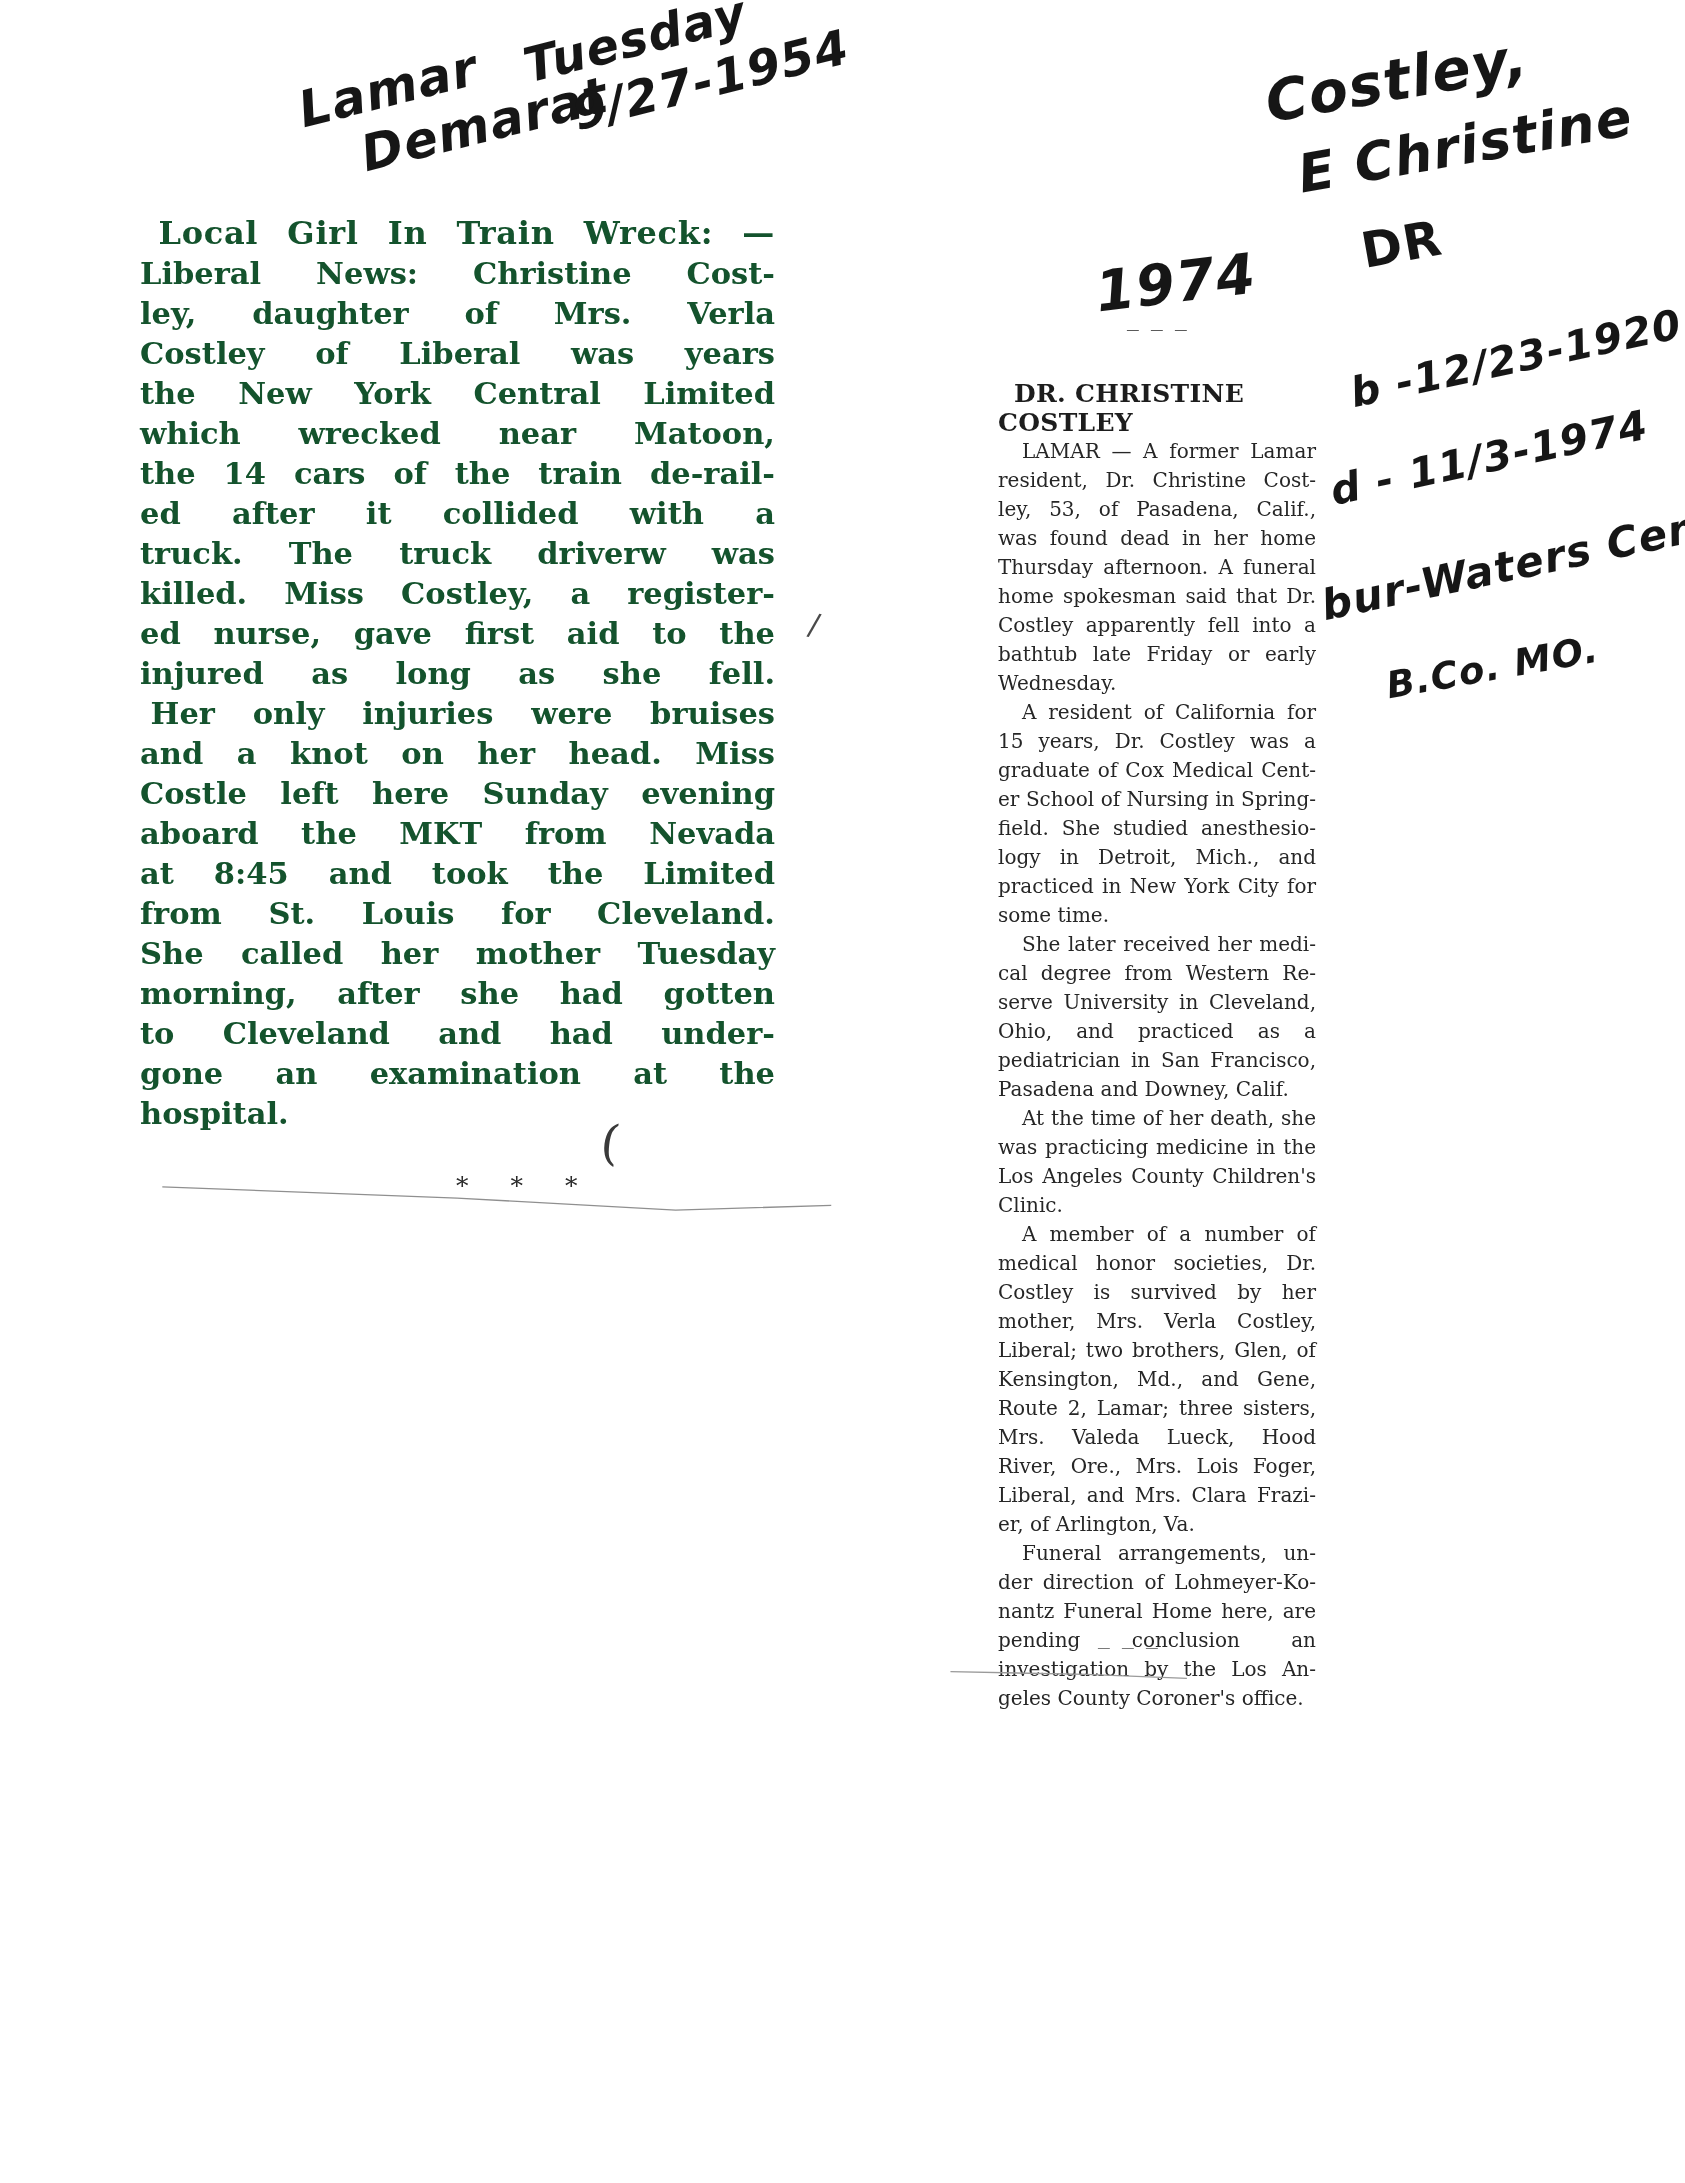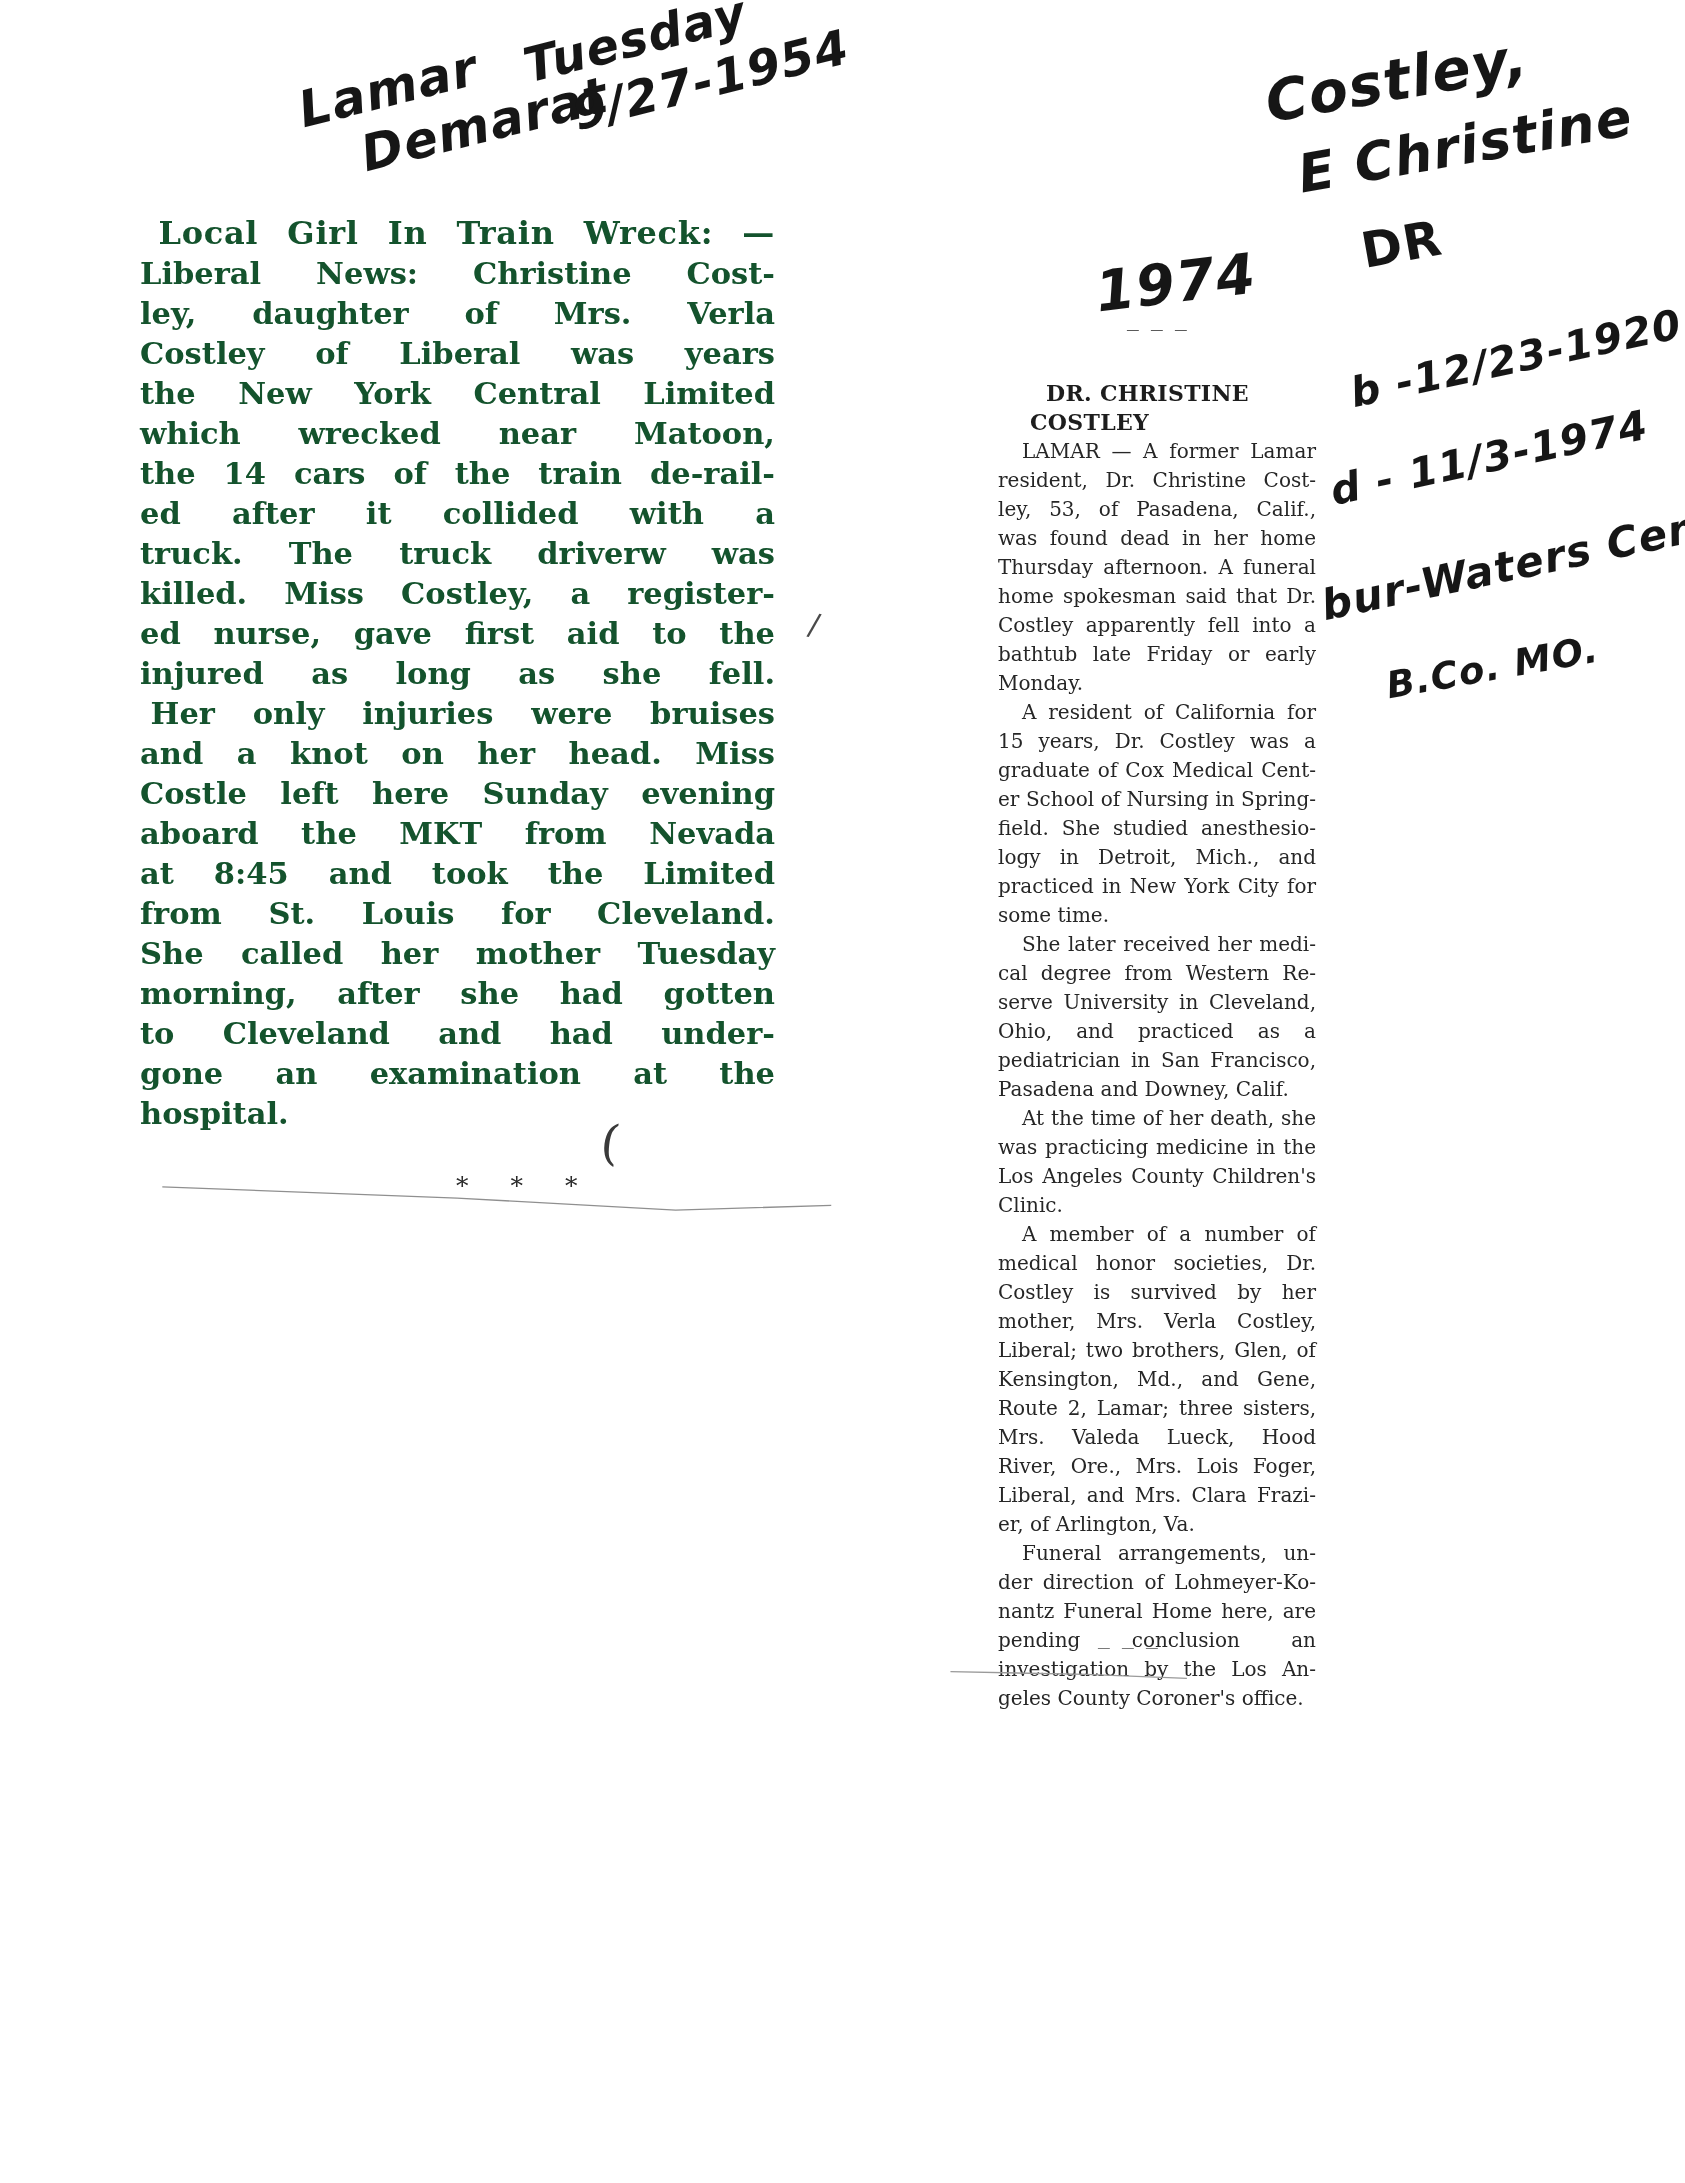--- a/index.html
+++ b/index.html
@@ -16,22 +16,22 @@
   .clip-left .headline{
     font-size:32px;line-height:40px;font-weight:bold;
     text-align:justify;text-align-last:justify;text-indent:18.5px;
     letter-spacing:0.7px;
   }
   .clip-right{
     left:998px;top:379px;width:318px;
     font-size:20px;line-height:29px;font-weight:normal;color:#262626;
   }
   .clip-right .headline{
-    font-size:22px;line-height:29px;font-weight:bold;text-indent:16px;
-    letter-spacing:0.3px;color:#1d1d1d;margin-left:32px;
+    font-size:25px;line-height:29px;font-weight:bold;text-indent:16px;
+    letter-spacing:0.3px;color:#1d1d1d;
   }
   .cl{width:100%;text-align:justify;text-align-last:justify;}
   .cl.end{text-align-last:left;}
   .clip-left .cl.ind{text-indent:10.6px;}
   .clip-right .cl.ind{text-indent:24px;}
   
   .stars{
     position:absolute;left:456px;top:1171px;width:126px;
     font-family:"DejaVu Serif",serif;font-size:25px;color:#2a2a2a;
     letter-spacing:17px;text-align:center;white-space:nowrap;
@@ -114,21 +114,21 @@
   <div class="headline">DR. CHRISTINE COSTLEY</div>
   <div>
       <div class="cl ind">LAMAR — A former Lamar</div>
       <div class="cl">resident, Dr. Christine Cost-</div>
       <div class="cl">ley, 53, of Pasadena, Calif.,</div>
       <div class="cl">was found dead in her home</div>
       <div class="cl">Thursday afternoon. A funeral</div>
       <div class="cl">home spokesman said that Dr.</div>
       <div class="cl">Costley apparently fell into a</div>
       <div class="cl">bathtub late Friday or early</div>
-      <div class="cl end">Monday.</div>
+      <div class="cl end">Wednesday.</div>
       <div class="cl ind">A resident of California for</div>
       <div class="cl">15 years, Dr. Costley was a</div>
       <div class="cl">graduate of Cox Medical Cent-</div>
       <div class="cl">er School of Nursing in Spring-</div>
       <div class="cl">field. She studied anesthesio-</div>
       <div class="cl">logy in Detroit, Mich., and</div>
       <div class="cl">practiced in New York City for</div>
       <div class="cl end">some time.</div>
       <div class="cl ind">She later received her medi-</div>
       <div class="cl">cal degree from Western Re-</div>

